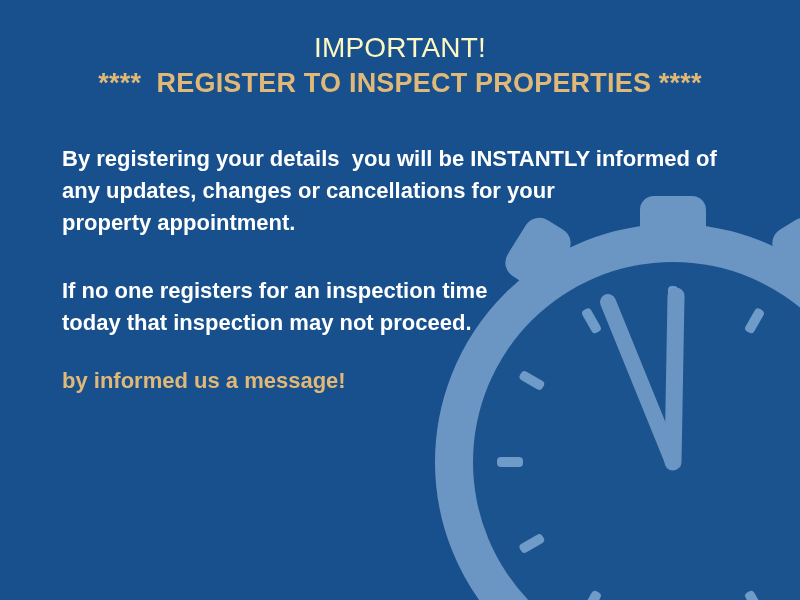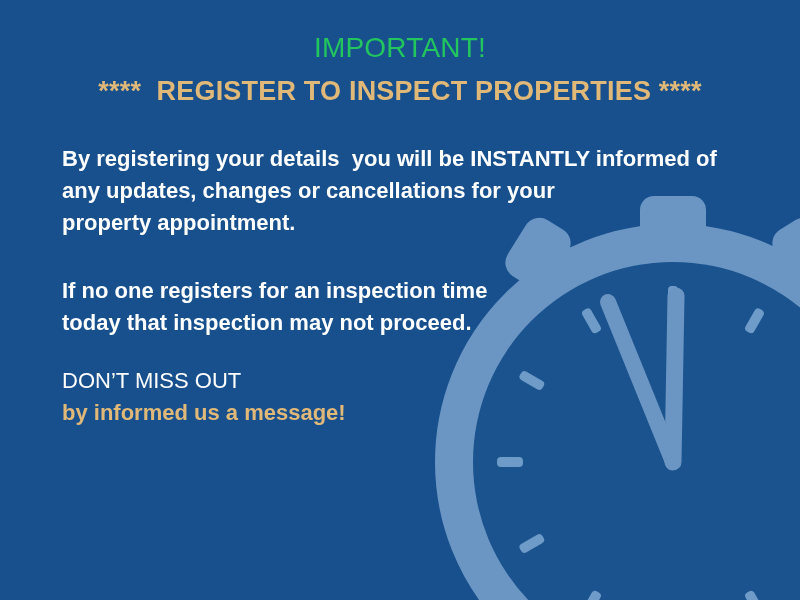--- a/index.html
+++ b/index.html
@@ -38,32 +38,32 @@
   }
 
   .headline-block {
     position: absolute;
     left: 0;
     top: 31px;
     width: 800px;
     text-align: center;
   }
   .headline-1 {
-    color: #22c55e;
+    color: #fef9c3;
     font-size: 28px;
     font-weight: 400;
     line-height: 34px;
     letter-spacing: 0.2px;
   }
   .headline-2 {
     color: #E0B878;
     font-size: 27px;
     font-weight: 700;
     line-height: 36px;
-    margin-top: 8px;
+    margin-top: 0;
     letter-spacing: 0.2px;
     white-space: pre;
   }
 
   .body-block {
     position: absolute;
     left: 62px;
     top: 143px;
     width: 660px;
   }
@@ -160,18 +160,17 @@
 
     <div class="body-block">
       <div class="para para-1">By registering your details  you will be INSTANTLY informed of
 any updates, changes or cancellations for your
 property appointment.</div>
       <div class="para para-2">If no one registers for an inspection time
 today that inspection may not proceed.</div>
     </div>
 
     <div class="cta-block">
-      <div class="cta-line-plain">DON’T MISS OUT</div>
       <div class="cta-line-gold">by informed us a message!</div>
     </div>
 
   </div>
 </div>
 
 </body></html>

